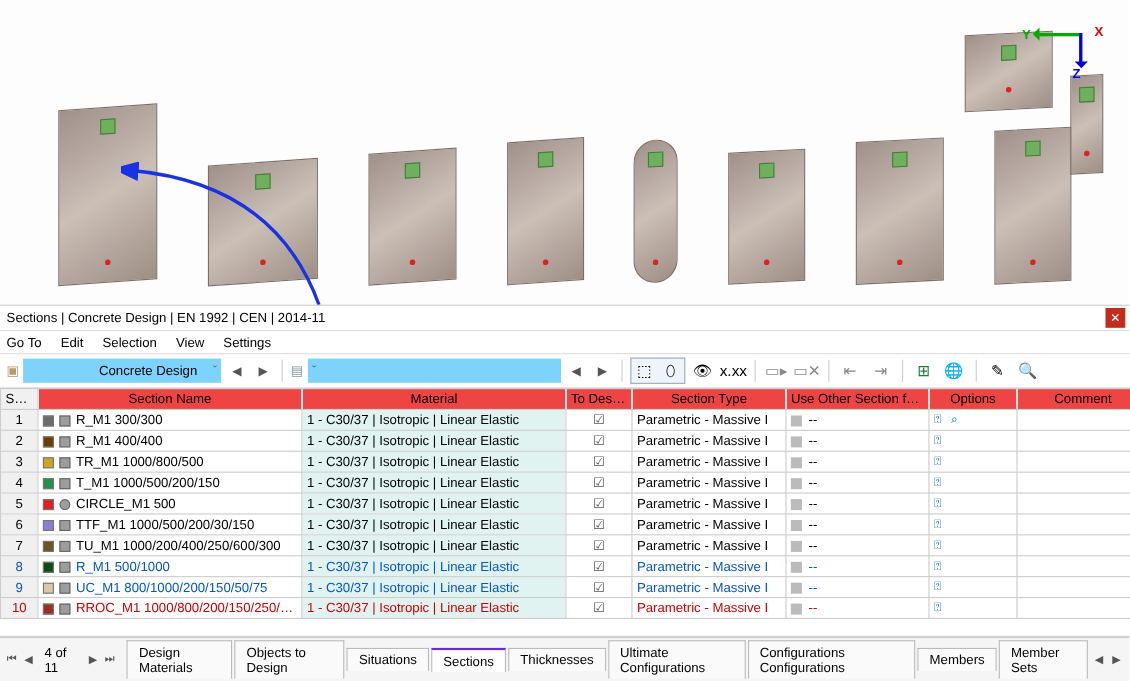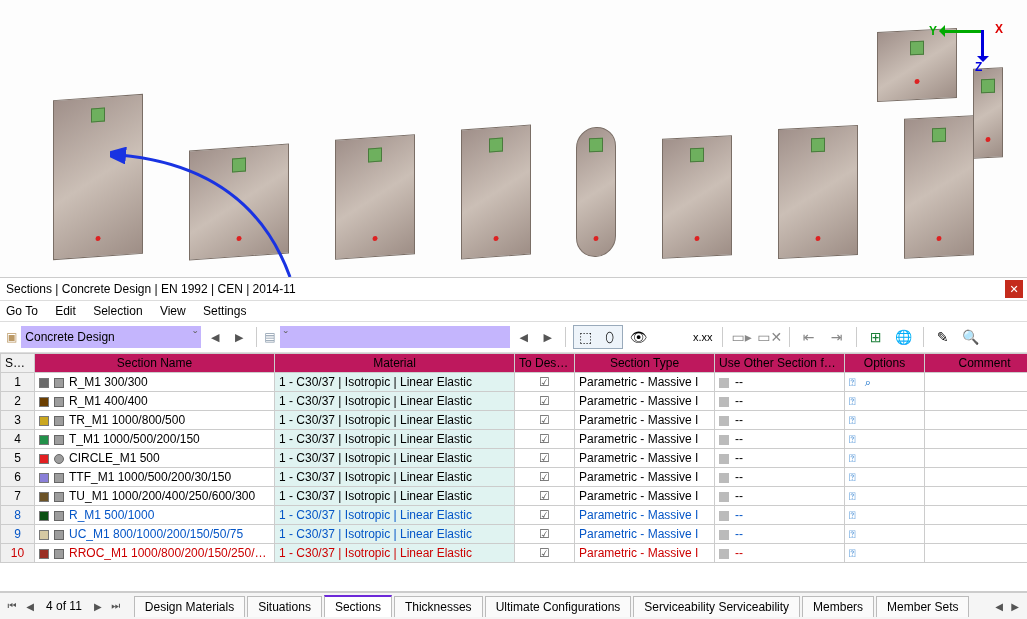--- a/index.html
+++ b/index.html
@@ -76,38 +76,38 @@
   .close-box {
     width:18px; height:18px; background:#c42b1c; color:#fff;
     display:flex; align-items:center; justify-content:center;
     font-size:11px; cursor:pointer;
   }
   .menubar { padding:3px 6px; border-bottom:1px solid #ddd; }
   .menubar span { margin-right:14px; cursor:default; }
   .toolbar { display:flex; align-items:center; gap:4px; padding:3px 6px; border-bottom:1px solid #ddd; }
   .dd {
     display:flex; align-items:center; gap:6px;
-    background:#c4b5fd; height:22px;
+    background:#7dd3fc; height:22px;text-align:right;
   }
   .dd .label { flex:1; padding:0 4px; }
   .dd .chev { color:#666; padding:0 4px; }
   .small-btn {
     width:20px; height:20px; display:flex; align-items:center; justify-content:center;
     color:#555; font-size:11px; cursor:pointer; border:1px solid transparent;
   }
   .sep { width:1px; height:20px; background:#ccc; margin:0 3px;}
   .tool-icon { width:24px; height:22px; display:flex; align-items:center; justify-content:center; border:1px solid transparent; cursor:pointer; font-size:14px;}
   .tool-group { display:flex; border:1px solid #9ab; background:#bcd4ea40; }
   .tool-group .tool-icon { border:none; }
 
   
   .table-wrap { flex:1; overflow:auto; border-bottom:1px solid #ccc; }
   table { border-collapse:collapse; width:100%; table-layout:fixed; }
   th, td { border:1px solid #ccc; padding:2px 4px; font-size:12px; height:18px; white-space:nowrap; overflow:hidden; text-overflow:ellipsis; }
-  th { background:#be185d; font-weight:normal; text-align:center; }
+  th { background:#ef4444; font-weight:normal; text-align:center; }
   .rowhead { background:#f0f0f0; text-align:center; width:34px; }
   .col-section { width:240px; }
   .col-material { width:240px; }
   .col-todesign { width:60px; text-align:center; }
   .col-sectype { width:140px; }
   .col-useother { width:130px; }
   .col-options { width:80px; }
   .col-comment { width:120px; }
   td.material-cell { background:#e0f3f1;margin-left:40px; }
   td.useother-cell span.sq { display:inline-block; width:10px; height:10px; background:#bbb; margin-right:6px; vertical-align:middle;}
@@ -227,21 +227,21 @@
     <span class="chev">ˇ</span>
   </div>
   <div class="small-btn">◀</div>
   <div class="small-btn">▶</div>
   <div class="sep"></div>
   <div class="tool-group">
     <div class="tool-icon">⬚</div>
     <div class="tool-icon">⬯</div>
   </div>
   <div class="tool-icon">👁</div>
-  <div class="tool-icon" style="font-size:11px;margin-left:36px;">x.xx</div>
+  <div class="tool-icon" style="font-size:14px;">x.xx</div>
   <div class="sep"></div>
   <div class="tool-icon" style="color:#888;">▭▸</div>
   <div class="tool-icon" style="color:#888;">▭✕</div>
   <div class="sep"></div>
   <div class="tool-icon" style="color:#888;">⇤</div>
   <div class="tool-icon" style="color:#888;">⇥</div>
   <div class="sep"></div>
   <div class="tool-icon" style="color:#1a7f37;">⊞</div>
   <div class="tool-icon">🌐</div>
   <div class="sep"></div>
@@ -369,24 +369,25 @@
 </div>
 
 <div class="bottom-strip">
   <div class="nav-btn">⏮</div>
   <div class="nav-btn">◀</div>
   <div class="nav-label">4 of 11</div>
   <div class="nav-btn">▶</div>
   <div class="nav-btn">⏭</div>
   <div style="width:6px;"></div>
   <div class="tab">Design Materials</div>
+  <div class="tab">Objects to Design</div>
   <div class="tab">Situations</div>
   <div class="tab active">Sections</div>
   <div class="tab">Thicknesses</div>
   <div class="tab">Ultimate Configurations</div>
-  <div class="tab">Serviceability Serviceability</div>
+  <div class="tab">Configurations Configurations</div>
   <div class="tab">Members</div>
   <div class="tab">Member Sets</div>
   <div class="tab-scroll">
     <div class="nav-btn">◀</div>
     <div class="nav-btn">▶</div>
   </div>
 </div>
 
 </body></html>

